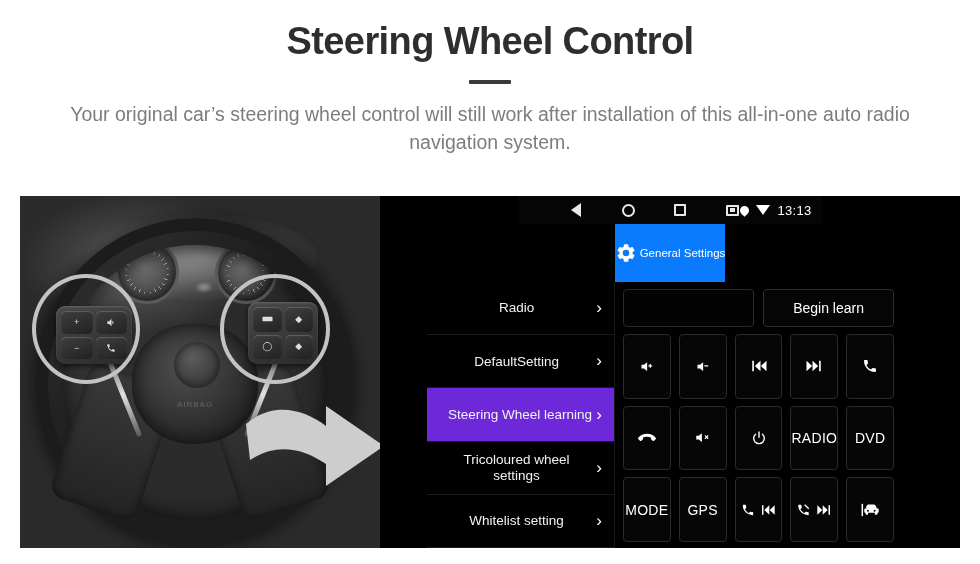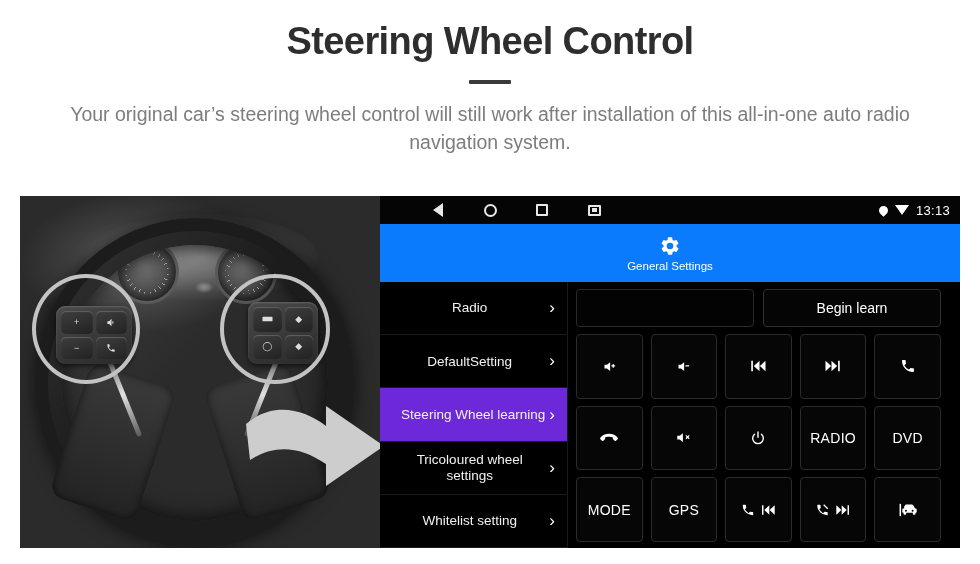--- a/index.html
+++ b/index.html
@@ -136,21 +136,21 @@
   .hl-circle.c-right { left: 200px; top: 78px;  width: 110px; height: 110px; }
 
   .arrow-wrap {
     position: absolute; left: 218px; top: 198px; width: 150px; height: 110px;
     filter: none; z-index: 6;
   }
 
   
   .unit {
     position: relative; width: 580px; height: 352px;
-    background: #000; display: flex; flex-direction: column;
+    background: #000; display: flex; flex-direction: column; align-items: center;
   }
   .statusbar {
     height: 28px; background: #050505; display: flex; align-items: center;
     padding: 0 10px; color: #fff; flex: 0 0 28px;
   }
   .nav-icons { display: flex; align-items: center; gap: 36px; padding-left: 40px; }
   .nav-icon { width: 16px; height: 16px; display: flex; align-items: center; justify-content: center; }
   .ic-back {
     width: 0; height: 0; border-top: 7px solid transparent; border-bottom: 7px solid transparent;
     border-right: 10px solid #e8e8e8;
@@ -168,21 +168,21 @@
     transform: rotate(-45deg);
   }
   .ic-wifi {
     width: 0; height: 0; border-left: 7px solid transparent; border-right: 7px solid transparent;
     border-top: 10px solid #fff;
   }
   .clock { font-size: 13px; color: #fff; letter-spacing: .3px; }
 
   .tabs { display: flex; height: 58px; flex: 0 0 58px; }
   .tab {
-    flex: 1; display: flex; flex-direction: column; align-items: center; justify-content: center;
+    flex: 1; display: flex; flex-direction: row; align-items: center; justify-content: center;
     gap: 3px; background: #121212; color: #fff;
   }
   .tab.active { background: #0a7bfc; }
   .tab-label { font-size: 11.5px; color: #fff; }
   .tab-icon { width: 22px; height: 22px; }
 
   .body-row { display: flex; flex: 1; min-height: 0; }
 
   .menu { width: 188px; background: #000; display: flex; flex-direction: column; border-right: 1px solid #1a1a1a; }
   .menu-item {
@@ -237,20 +237,24 @@
       <div class="gauge-ticks"></div>
     </div>
     <div class="tell"></div>
 
     <div class="wheel-rim"></div>
     <div class="spoke left"></div>
     <div class="spoke right"></div>
     <div class="chrome cl"></div>
     <div class="chrome cr"></div>
 
+    <div class="hub">
+      <div class="hub-center"></div>
+      <div class="hub-text">AIRBAG</div>
+    </div>
 
     <div class="btn-pad pad-left">
       <div class="mini-btn">+</div>
       <div class="mini-btn">
         <svg width="11" height="11" viewBox="0 0 24 24" fill="#ddd" aria-hidden="true">
           <path d="M3 9v6h4l5 5V4L7 9H3zm13.5 3a4.5 4.5 0 0 0-2.5-4v8a4.5 4.5 0 0 0 2.5-4z"></path>
         </svg>
       </div>
       <div class="mini-btn">−</div>
       <div class="mini-btn">

